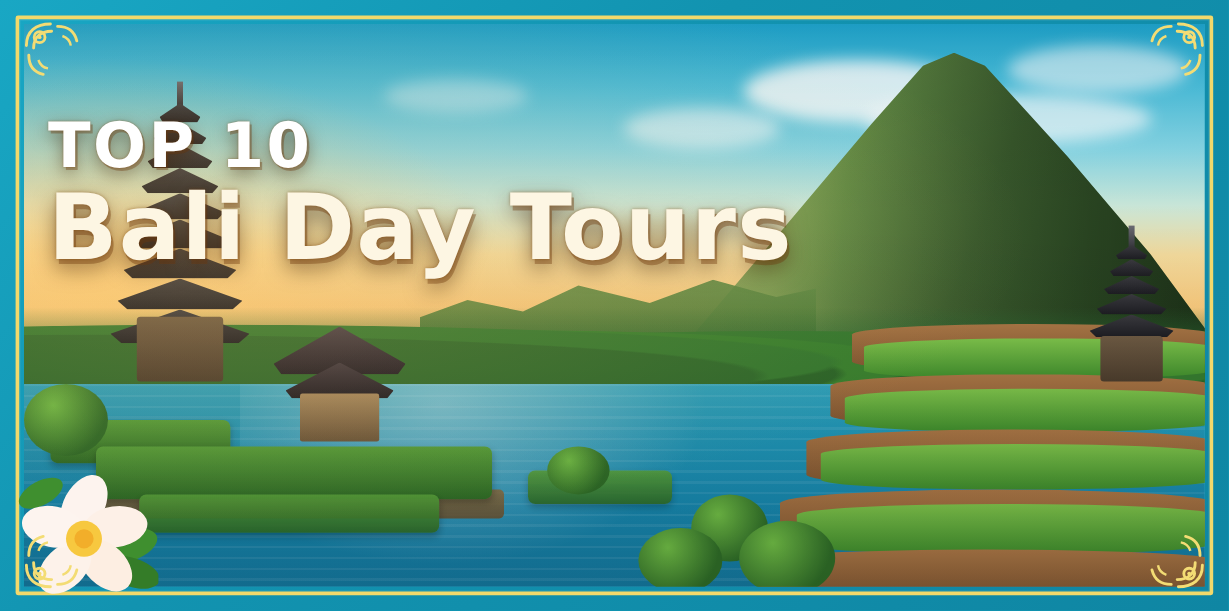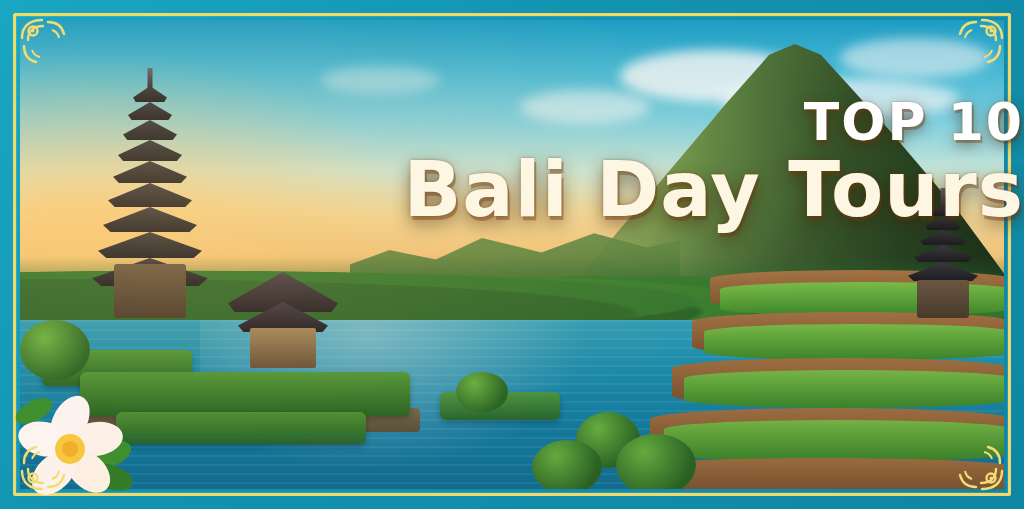--- a/index.html
+++ b/index.html
@@ -258,21 +258,21 @@
   .orn-tl { left: 18px;  top: 16px; }
   .orn-tr { right: 18px; top: 16px; transform: scaleX(-1); }
   .orn-bl { left: 18px;  bottom: 16px; transform: scaleY(-1); }
   .orn-br { right: 18px; bottom: 16px; transform: scale(-1,-1); }
 
   
   .title-block {
     position: absolute;
     left: 0; right: 0; top: 96px;
     z-index: 9;
-    text-align: right;
+    text-align: left;
     pointer-events: none;
     padding-left: 40px;
   }
   .t-line {
     font-family: "DejaVu Sans", sans-serif;
     font-weight: bold;
     color: #ffffff;
     line-height: 1.0;
     letter-spacing: 0.5px;
     text-shadow:

